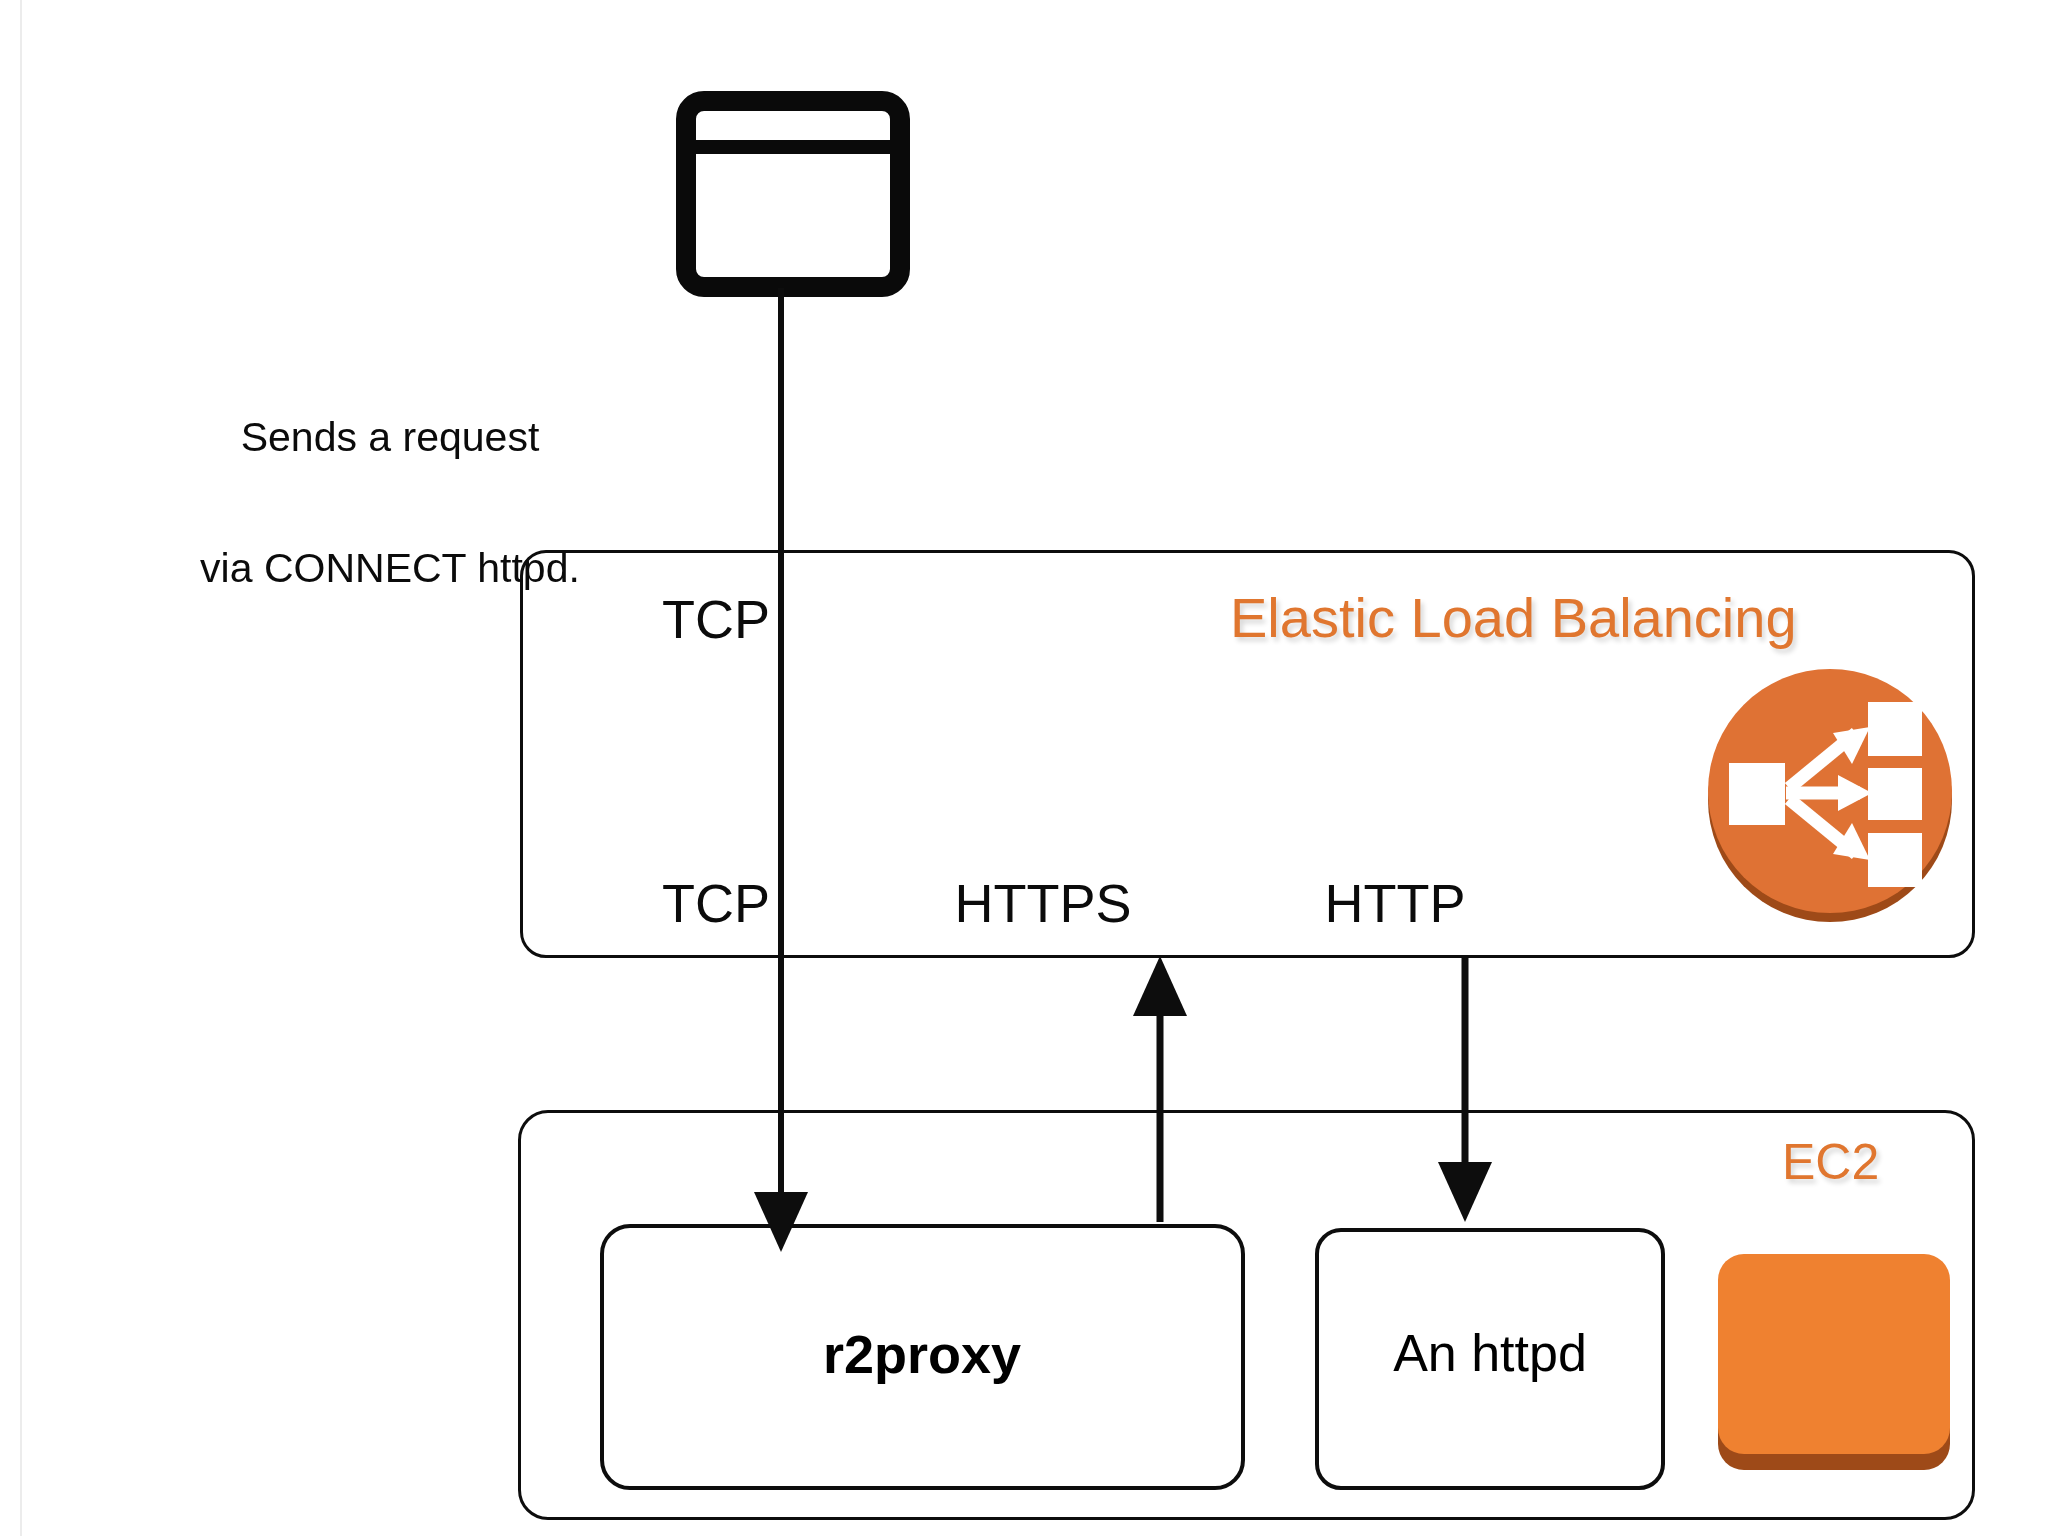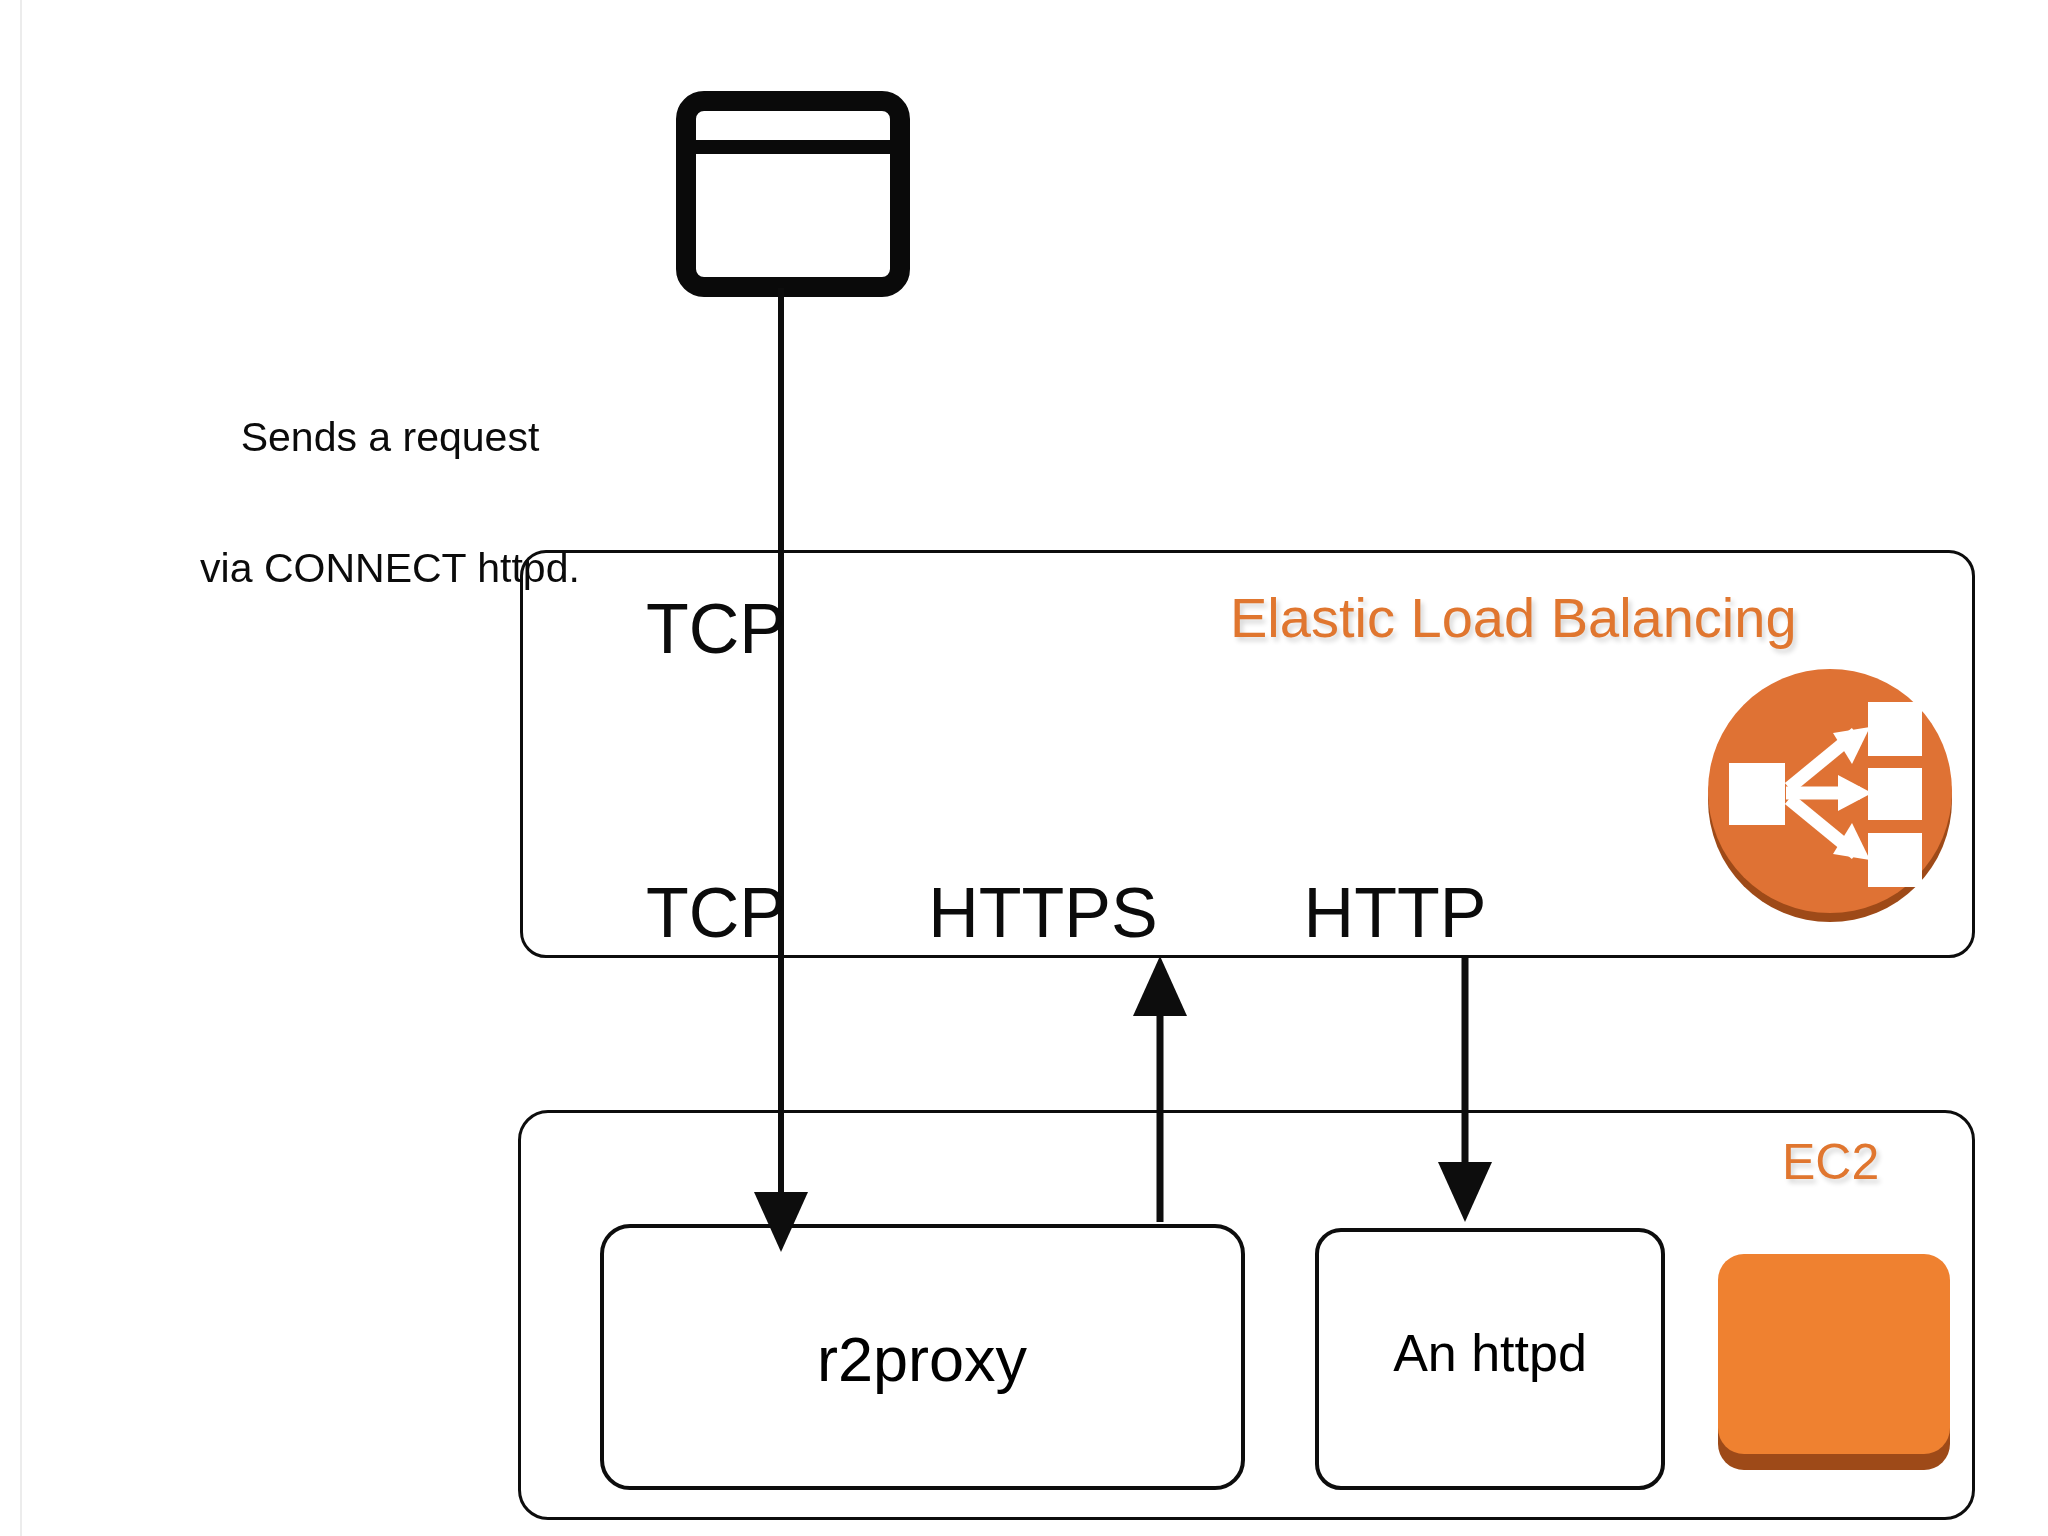--- a/index.html
+++ b/index.html
@@ -43,21 +43,21 @@
     font-size: 62px;
   }
   .txt-connect {
     left: 30px; top: 328px;
     width: 720px;
     text-align: center;
     font-size: 41px;
     line-height: 1.07;
   }
   .txt-proto {
-    font-size: 70px;
+    font-size: 54px;
   }
   .txt-tcp-top  { left: 636px; top: 588px; width: 160px; text-align: center; }
   .txt-tcp-bot  { left: 636px; top: 872px; width: 160px; text-align: center; }
   .txt-https    { left: 928px; top: 872px; width: 230px; text-align: center; }
   .txt-http     { left: 1300px; top: 872px; width: 190px; text-align: center; }
 
   .txt-orange {
     position: absolute;
     color: #e0762f;
     white-space: pre;
@@ -75,22 +75,22 @@
 
   .txt-node {
     position: absolute;
     text-align: center;
     color: #000;
     white-space: pre;
   }
   .txt-r2proxy {
     left: 600px; top: 1323px;
     width: 644px;
-    font-size: 63px;
-    font-weight: normal;
+    font-size: 54px;
+    font-weight: bold;
   }
   .txt-httpd {
     left: 1315px; top: 1323px;
     width: 350px;
     font-size: 52px;
   }
 
   
   .rbox {
     position: absolute;

